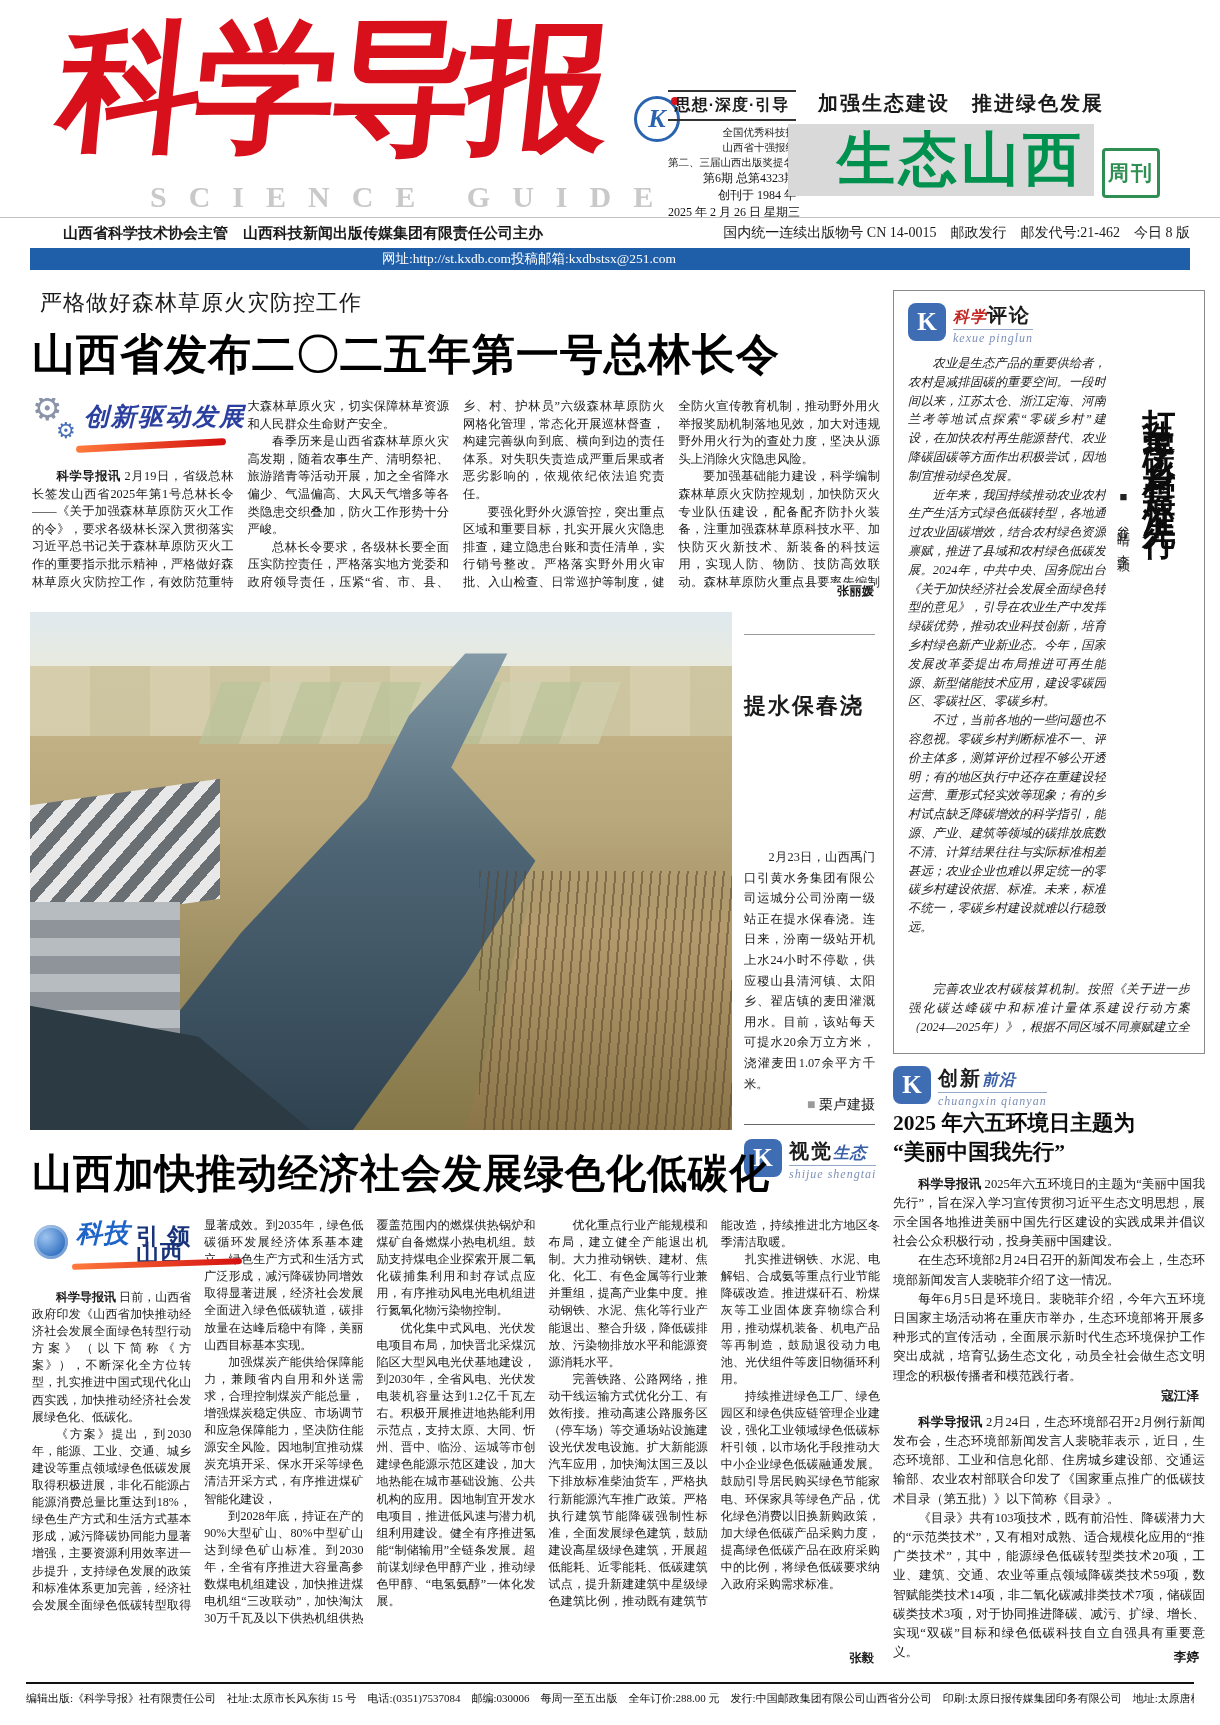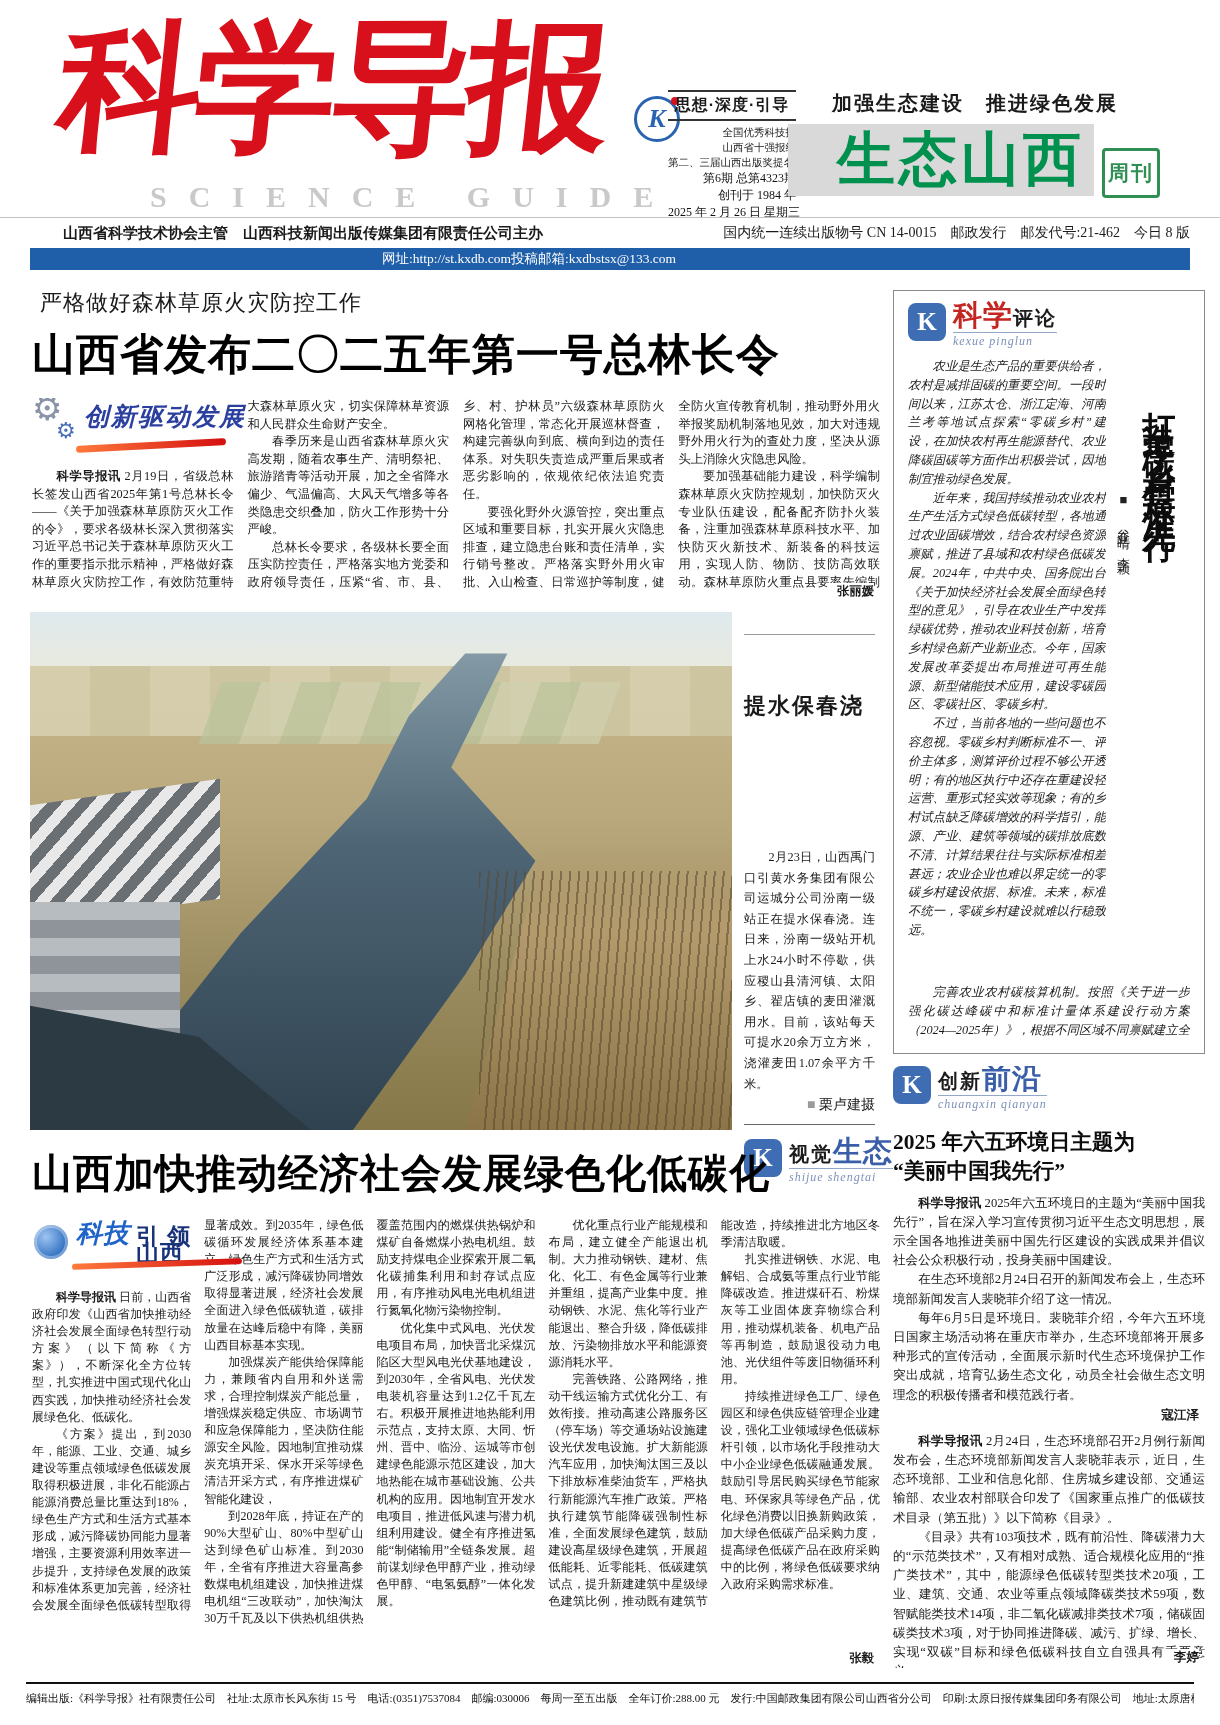--- a/index.html
+++ b/index.html
@@ -23,21 +23,21 @@
     border-radius:50%; background:#d8101c; }
 
   #slogan-block { left:668px; top:90px; width:128px; text-align:right; }
   #slogan-block .slogan { font-family:"Liberation Sans","DejaVu Sans",sans-serif;
     font-weight:bold; font-size:16px; letter-spacing:1px; text-align:center;
     border-top:2px solid #333; border-bottom:2px solid #333; padding:3px 0; margin-bottom:4px; white-space:nowrap; }
   #slogan-block .honors div { font-size:10.5px; line-height:15px; white-space:nowrap; color:#222; }
   #slogan-block .meta div { font-size:12px; line-height:17px; white-space:nowrap; color:#111; }
 
   #edition-slogan { left:818px; top:90px; width:300px; font-family:"Liberation Sans",sans-serif;
-    font-weight:bold; font-size:20px; letter-spacing:2px; white-space:nowrap;text-align:right; }
+    font-weight:bold; font-size:20px; letter-spacing:2px; white-space:nowrap; }
   #edition-box { left:788px; top:124px; width:306px; height:72px; background:#d9d9d9;
     display:flex; align-items:center; justify-content:center; }
   #edition-box .t { font-size:58px; font-weight:bold; color:#00914f; letter-spacing:4px;
     line-height:1; white-space:nowrap;margin-left:40px; }
   #weekly-seal { left:1102px; top:148px; width:58px; height:50px; border:3px solid #2f8f52;
     border-radius:4px; display:flex; align-items:center; justify-content:center;
     font-size:21px; font-weight:bold; color:#2f8f52; letter-spacing:2px; background:#fff; }
 
   #header-rule { left:0; top:217px; width:1220px; height:1px; background:#c2c2c2; }
   #pub-row { left:30px; top:224px; width:1160px; display:flex; justify-content:space-between; }
@@ -103,42 +103,42 @@
 
   
   .sect-badge { display:flex; align-items:flex-start; gap:7px; }
   .klogo { flex:none; width:38px; height:38px; background:#3f6db3; border-radius:8px; color:#fff;
     display:flex; align-items:center; justify-content:center; font-size:25px; font-weight:bold;
     font-family:"Liberation Serif",serif; }
   .sect-names { display:flex; flex-direction:column; }
   .sect-line { white-space:nowrap; line-height:24px; }
   .n-black { font-family:"Liberation Sans",sans-serif; font-weight:bold; font-size:20px;
     color:#1c1c1c; letter-spacing:2px; }
-  .n-script { font-size:29px; font-weight:bold; color:#3a5fa8; letter-spacing:1px; }
+  .n-script { font-size:16px; font-weight:bold; font-style:italic; color:#3a5fa8; letter-spacing:1px; }
   .n-red { color:#c42722; }
   .pinyin { font-size:12px; font-style:italic; color:#7c90b8; border-top:1px solid #93a7c8;
     padding-top:1px; letter-spacing:1px; white-space:nowrap; }
 
   
   #comment-box { left:893px; top:290px; width:312px; height:764px; border:1px solid #8a8a8a;
     padding:12px 14px; }
   .cmt-row { display:flex; margin-top:8px; }
   .cmt-body { width:198px; height:585px; overflow:hidden; font-size:12.3px; line-height:18.8px;
     font-style:italic; text-align:justify; }
   .cmt-body p, .cmt-cont p { text-indent:2em; }
   .cmt-authors { writing-mode:vertical-rl; font-size:13px; letter-spacing:4px; margin:135px 4px 0 8px;
     height:245px; color:#222; }
   .cmt-title { writing-mode:vertical-rl; font-size:33px; font-weight:bold; letter-spacing:12px;
     margin-top:28px; height:592px; color:#0c0c0c; }
   .cmt-cont { margin-top:6px; height:58px; overflow:hidden; font-size:12.3px; line-height:18.8px;
     font-style:italic; text-align:justify; }
 
   
   #frontier { left:893px; top:1066px; width:312px; height:602px; overflow:hidden; }
-  .fr-headline { margin-top:16px; font-size:21.5px; line-height:1.34; font-weight:bold; color:#0c0c0c; }
+  .fr-headline { font-size:21.5px; line-height:1.34; font-weight:bold; color:#0c0c0c; }
   .fr-body { margin-top:8px; font-size:12.6px; line-height:19.2px; text-align:justify; }
   .fr-body p { text-indent:2em; }
   .fr-byline { text-align:right; font-weight:bold; font-size:12.6px; margin:2px 6px 4px 0; }
   #fr-byline2 { position:absolute; bottom:2px; right:6px; background:#fff; padding-left:10px;
     font-weight:bold; font-size:12.6px; }
 
   
   #second { left:32px; top:1146px; width:848px; }
   #second .headline2 { font-size:40px; font-weight:900; letter-spacing:1px; white-space:nowrap; color:#000; }
   .second-wrap { position:relative; margin-top:16px; }
@@ -194,21 +194,21 @@
 </div>
 <div class="abs" id="weekly-seal">周刊</div>
 
 <div class="abs" id="header-rule"></div>
 <div class="abs" id="pub-row">
   <span class="pub-left">山西省科学技术协会主管　山西科技新闻出版传媒集团有限责任公司主办</span>
   <span class="pub-right">国内统一连续出版物号 CN 14-0015　邮政发行　邮发代号:21-462　今日 8 版</span>
 </div>
 <div class="abs" id="url-bar">
   <span>网址:http://st.kxdb.com</span>
-  <span>投稿邮箱:kxdbstsx@133.com</span>
+  <span>投稿邮箱:kxdbstsx@251.com</span>
 </div>
 
 <div class="abs" id="lead">
   <div class="kicker">严格做好森林草原火灾防控工作</div>
   <div class="headline1">山西省发布二〇二五年第一号总林长令</div>
   <div class="lead-wrap">
     <div class="lead-body">
       <div class="badge-drive">
         <span class="gear1">⚙</span>
         <span class="gear2">⚙</span>

